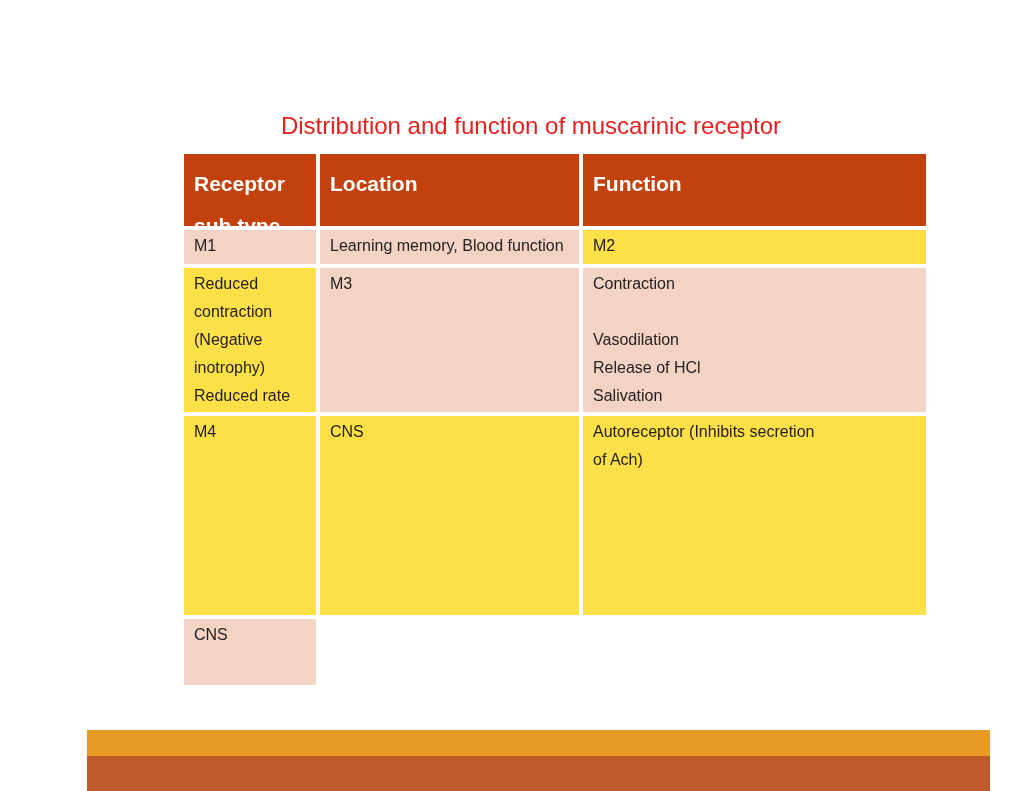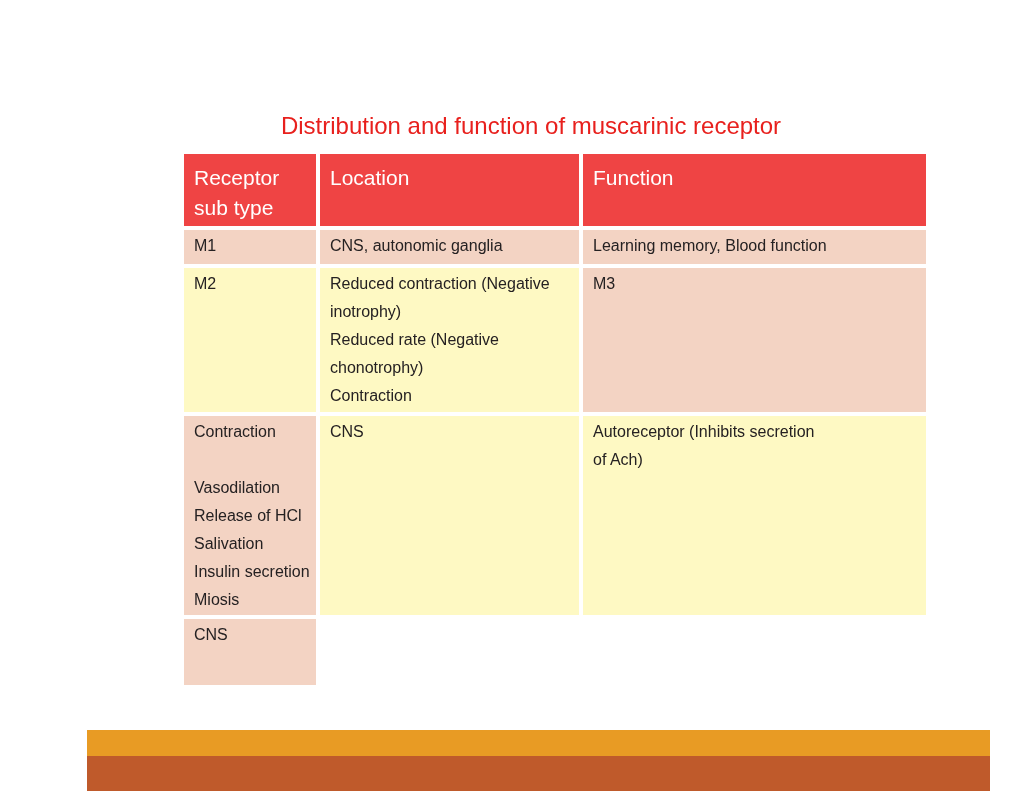--- a/index.html
+++ b/index.html
@@ -40,30 +40,30 @@
   .cell {
     font-size: 16px;
     line-height: 28px;
     color: #252122;
     padding: 2px 6px 0 10px;
     white-space: pre-line;
     overflow: hidden;
   }
 
   .cell.head {
-    background: #ef4444;
+    background: #c2410c;
     color: #ffffff;
-    font-weight: normal;
+    font-weight: bold;
     font-size: 21px;
-    line-height: 30px;
+    line-height: 42px;
     padding: 9px 6px 0 10px;
   }
 
   .cell.odd  { background: #F3D3C3; }
-  .cell.even { background: #fef9c3; }
+  .cell.even { background: #fde047; }
 
   .footer {
     position: absolute;
     left: 48px;
     top: 691px;
     width: 929px;
   }
   .footer-strip { height: 8px;  background: #E89B24; }
   .footer-bar   { height: 45px; background: #BF5A2B; }
 </style>
@@ -74,39 +74,39 @@
 
   <div class="title">Distribution and function of muscarinic receptor</div>
 
   <div class="rec-table">
 
     <div class="cell head">Receptor sub type</div>
     <div class="cell head">Location</div>
     <div class="cell head">Function</div>
 
     <div class="cell odd">M1</div>
-    <div class="cell odd">CNS, autonomic ganglia</div>
     <div class="cell odd">Learning memory, Blood function</div>
 
     <div class="cell even">M2</div>
     <div class="cell even">Reduced contraction (Negative
 inotrophy)
 Reduced rate (Negative
 chonotrophy)
 Contraction</div>
 
     <div class="cell odd">M3</div>
     <div class="cell odd">Contraction
 
 Vasodilation
 Release of HCl
 Salivation
 Insulin secretion
 Miosis</div>
 
+    <div class="cell even">M4</div>
     <div class="cell even">CNS</div>
     <div class="cell even">Autoreceptor (Inhibits secretion
 of Ach)</div>
 
     <div class="cell odd">CNS</div>
 
   </div>
 
   <div class="footer">
     <div class="footer-strip"></div>

